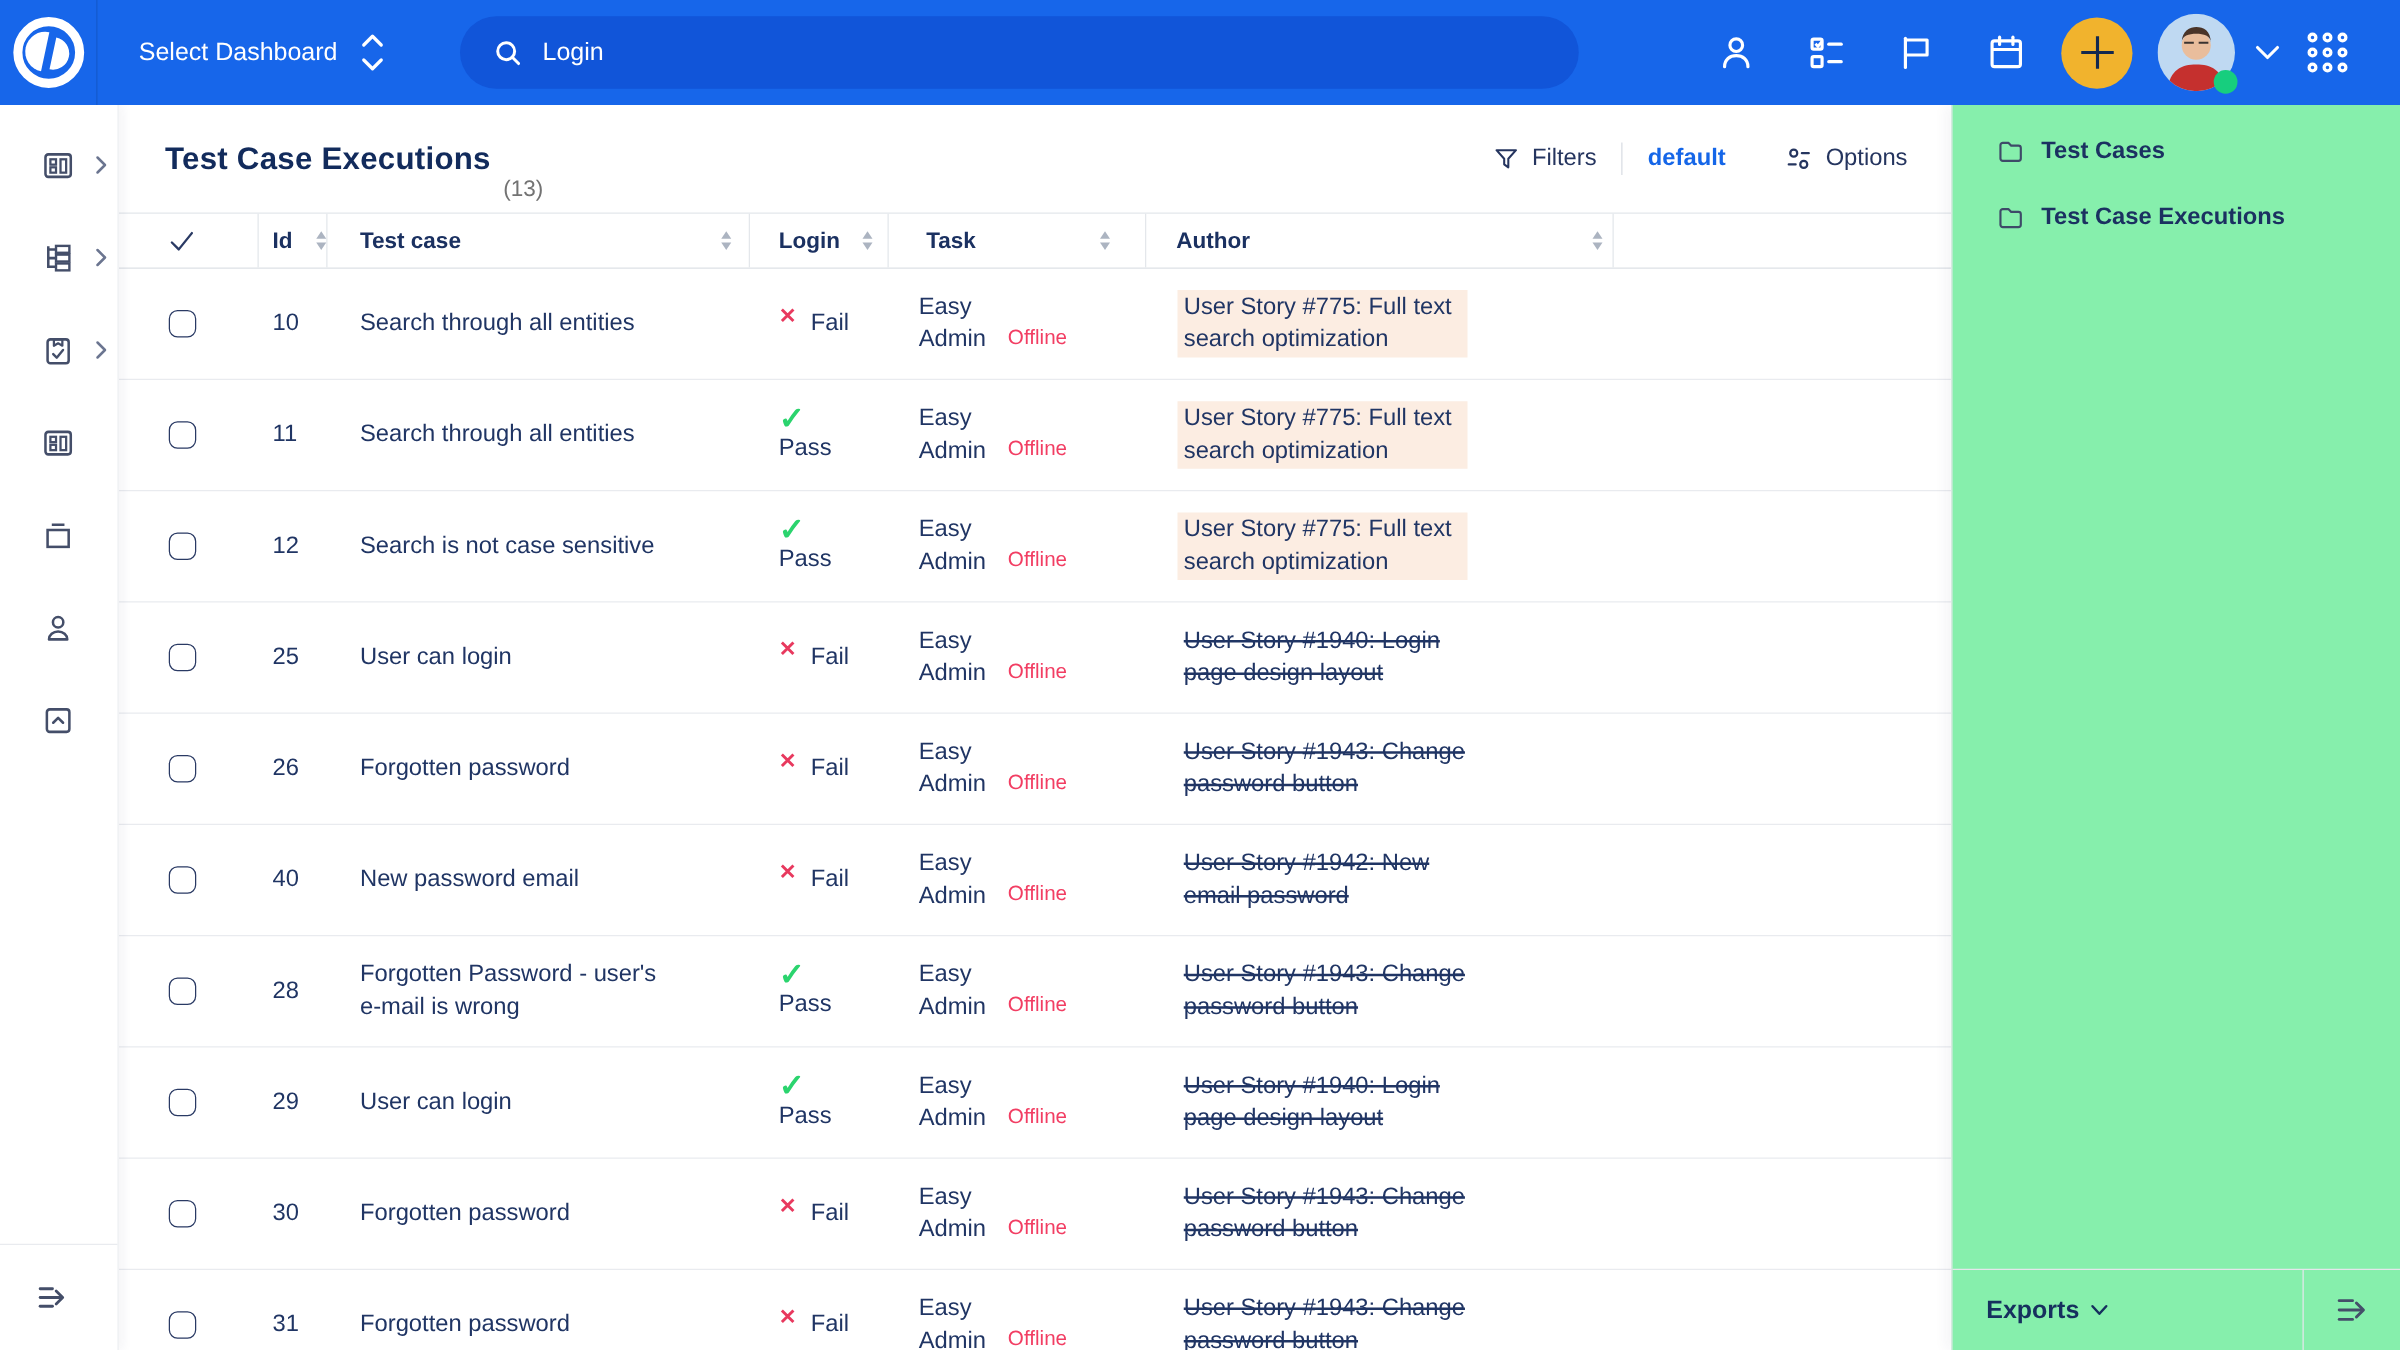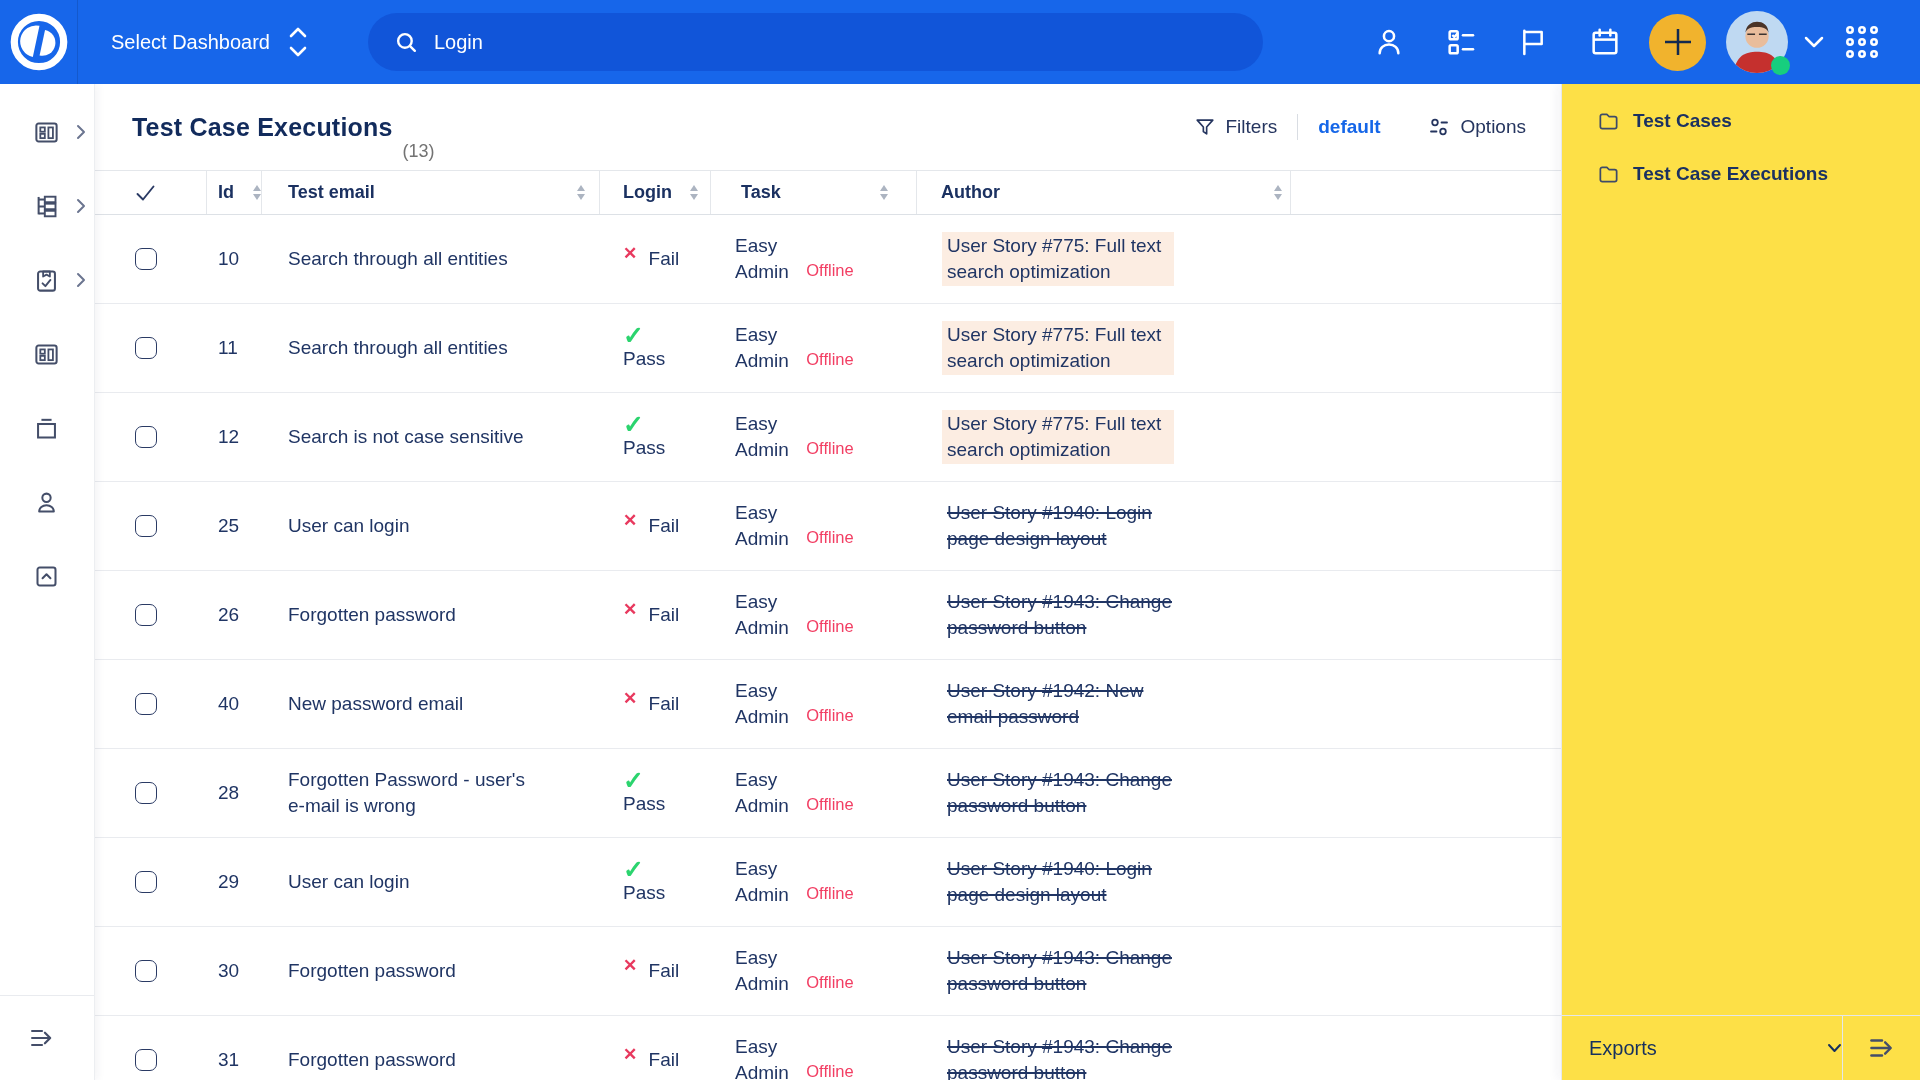--- a/index.html
+++ b/index.html
@@ -81,29 +81,29 @@
   .res-pass .res-icon { color:#2BD46E; font-size:25px; line-height:22px; font-weight:600; }
   .author-name { display:inline-block; width:66px; cursor:pointer; }
   .offline { display:inline-block; vertical-align:bottom; padding-bottom:2px;
     font-size:16.5px; color:#F23E63; white-space:nowrap; }
   .task-text { display:inline-block; max-width:232px; cursor:pointer; }
   .task-text.highlight { background:#FCEDE2; box-decoration-break:clone;
     -webkit-box-decoration-break:clone; padding:1px 5px; margin-left:-5px; }
   .task-text.struck { text-decoration:line-through; text-decoration-thickness:1.5px; }
 
   
-  .context-panel { position:relative; width:359px; flex:0 0 auto; background:#fde047;
+  .context-panel { position:relative; width:359px; flex:0 0 auto; background:#86efac;
     border-left:1px solid #E6E8EC; box-shadow:-4px 0 10px rgba(30,40,70,0.05); }
   .panel-items { padding-top:14px; }
   .panel-item { display:flex; align-items:center; gap:13px; height:46px; padding-left:35px;
     font-size:19px; font-weight:600; color:#1B3161; cursor:pointer; margin-bottom:7px; }
   .panel-footer { position:absolute; bottom:0; left:0; width:100%; height:65px;
     border-top:1px solid #E4E7EB; display:flex; align-items:stretch; }
   .exports { flex:1; display:flex; align-items:center; gap:9px; padding-left:27px;
-    font-size:20px; font-weight:400; color:#16305E; cursor:pointer;justify-content:space-between; }
+    font-size:20px; font-weight:700; color:#16305E; cursor:pointer; }
   .panel-flip { width:78px; border-left:1px solid #E4E7EB; display:flex; align-items:center;
     justify-content:center; cursor:pointer; }
 
   svg { display:block; }
 </style>
 </head>
 <body>
 
 <header class="topbar">
   <div class="logo-box">
@@ -312,21 +312,21 @@
           </svg>
         </div>
         <div class="th c-id">
           <span>Id</span>
           <span class="sort">
               <i class="up"></i>
               <i class="down"></i>
             </span>
         </div>
         <div class="th c-test">
-          <span>Test email</span>
+          <span>Test case</span>
           <span class="sort">
               <i class="up"></i>
               <i class="down"></i>
             </span>
         </div>
         <div class="th c-result">
           <span>Login</span>
           <span class="sort">
               <i class="up"></i>
               <i class="down"></i>

